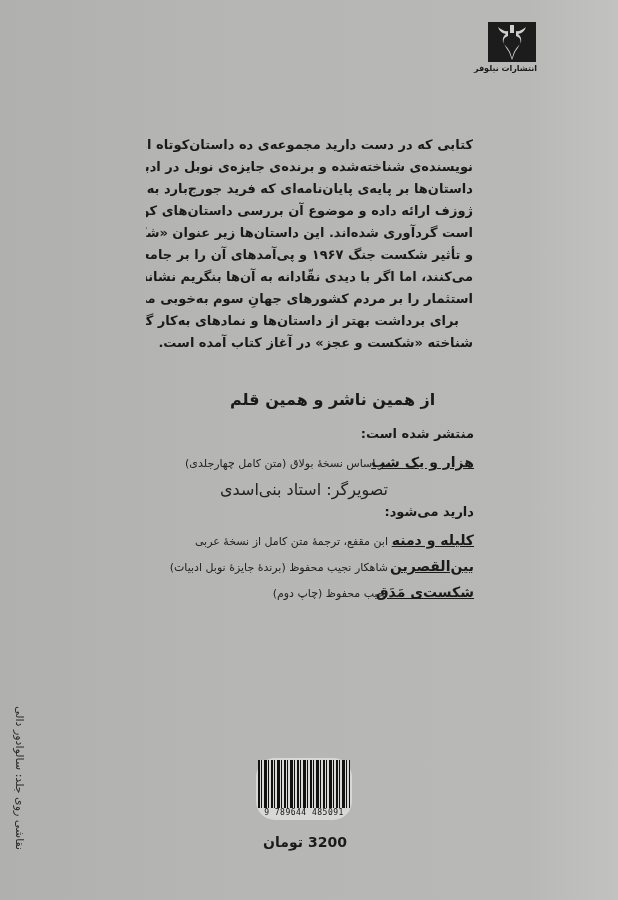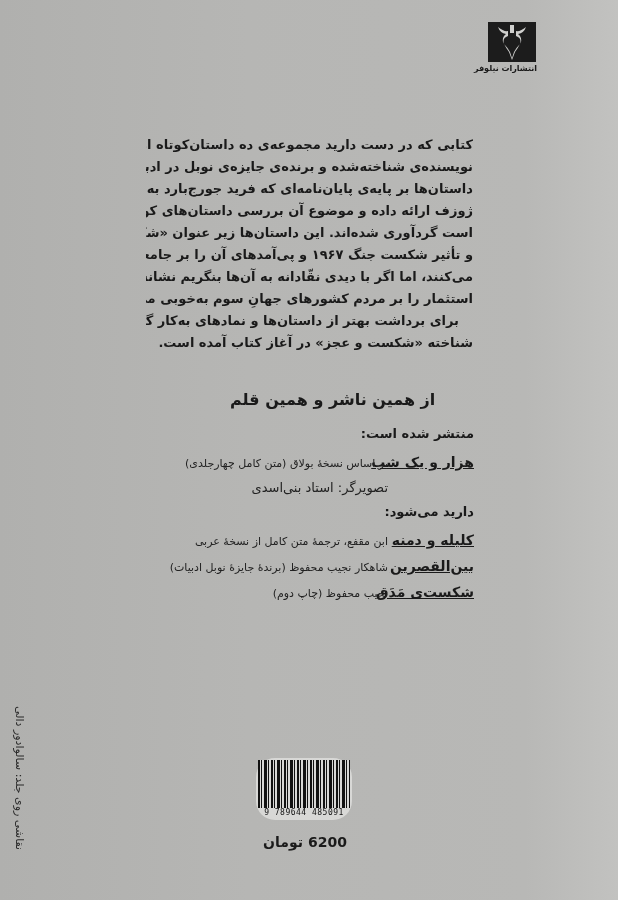--- a/index.html
+++ b/index.html
@@ -45,21 +45,21 @@
       position: absolute; right: 144px; direction: rtl; display: flex; align-items: baseline;
     }
     .book-title {
       font-size: 14px; font-weight: bold; width: 86px; text-align: right; white-space: nowrap; text-decoration: underline;
     }
     .book-desc {
       font-size: 11px; font-weight: normal; white-space: nowrap; color: #222;
     }
     .illustrator {
       position: absolute; right: 230px; top: 480px; direction: rtl;
-      font-size: 13px; white-space: nowrap; color: #222;
+      font-size: 16px; white-space: nowrap; color: #222;
     }
     .side-credit {
       position: absolute; left: 6px; top: 670px; width: 20px; height: 180px;
       writing-mode: vertical-rl; direction: rtl;
       font-size: 11px; color: #2a2a2a; white-space: nowrap;
     }
     .barcode {
       position: absolute; left: 256px; top: 758px; width: 96px; height: 62px;
       background: #d8d8d6;
       border-radius: 19px;
@@ -135,15 +135,15 @@
     <span class="book-desc">نجیب محفوظ (چاپ دوم)</span>
   </div>
 
   <div class="side-credit">نقاشی روی جلد: سالوادور دالی</div>
 
   <div class="barcode">
     <div class="barcode-bars"></div>
     <div class="barcode-digits">9 789644 485091</div>
   </div>
 
-  <div class="price">6200 تومان</div>
+  <div class="price">3200 تومان</div>
 
 </div>
 
 </body></html>

